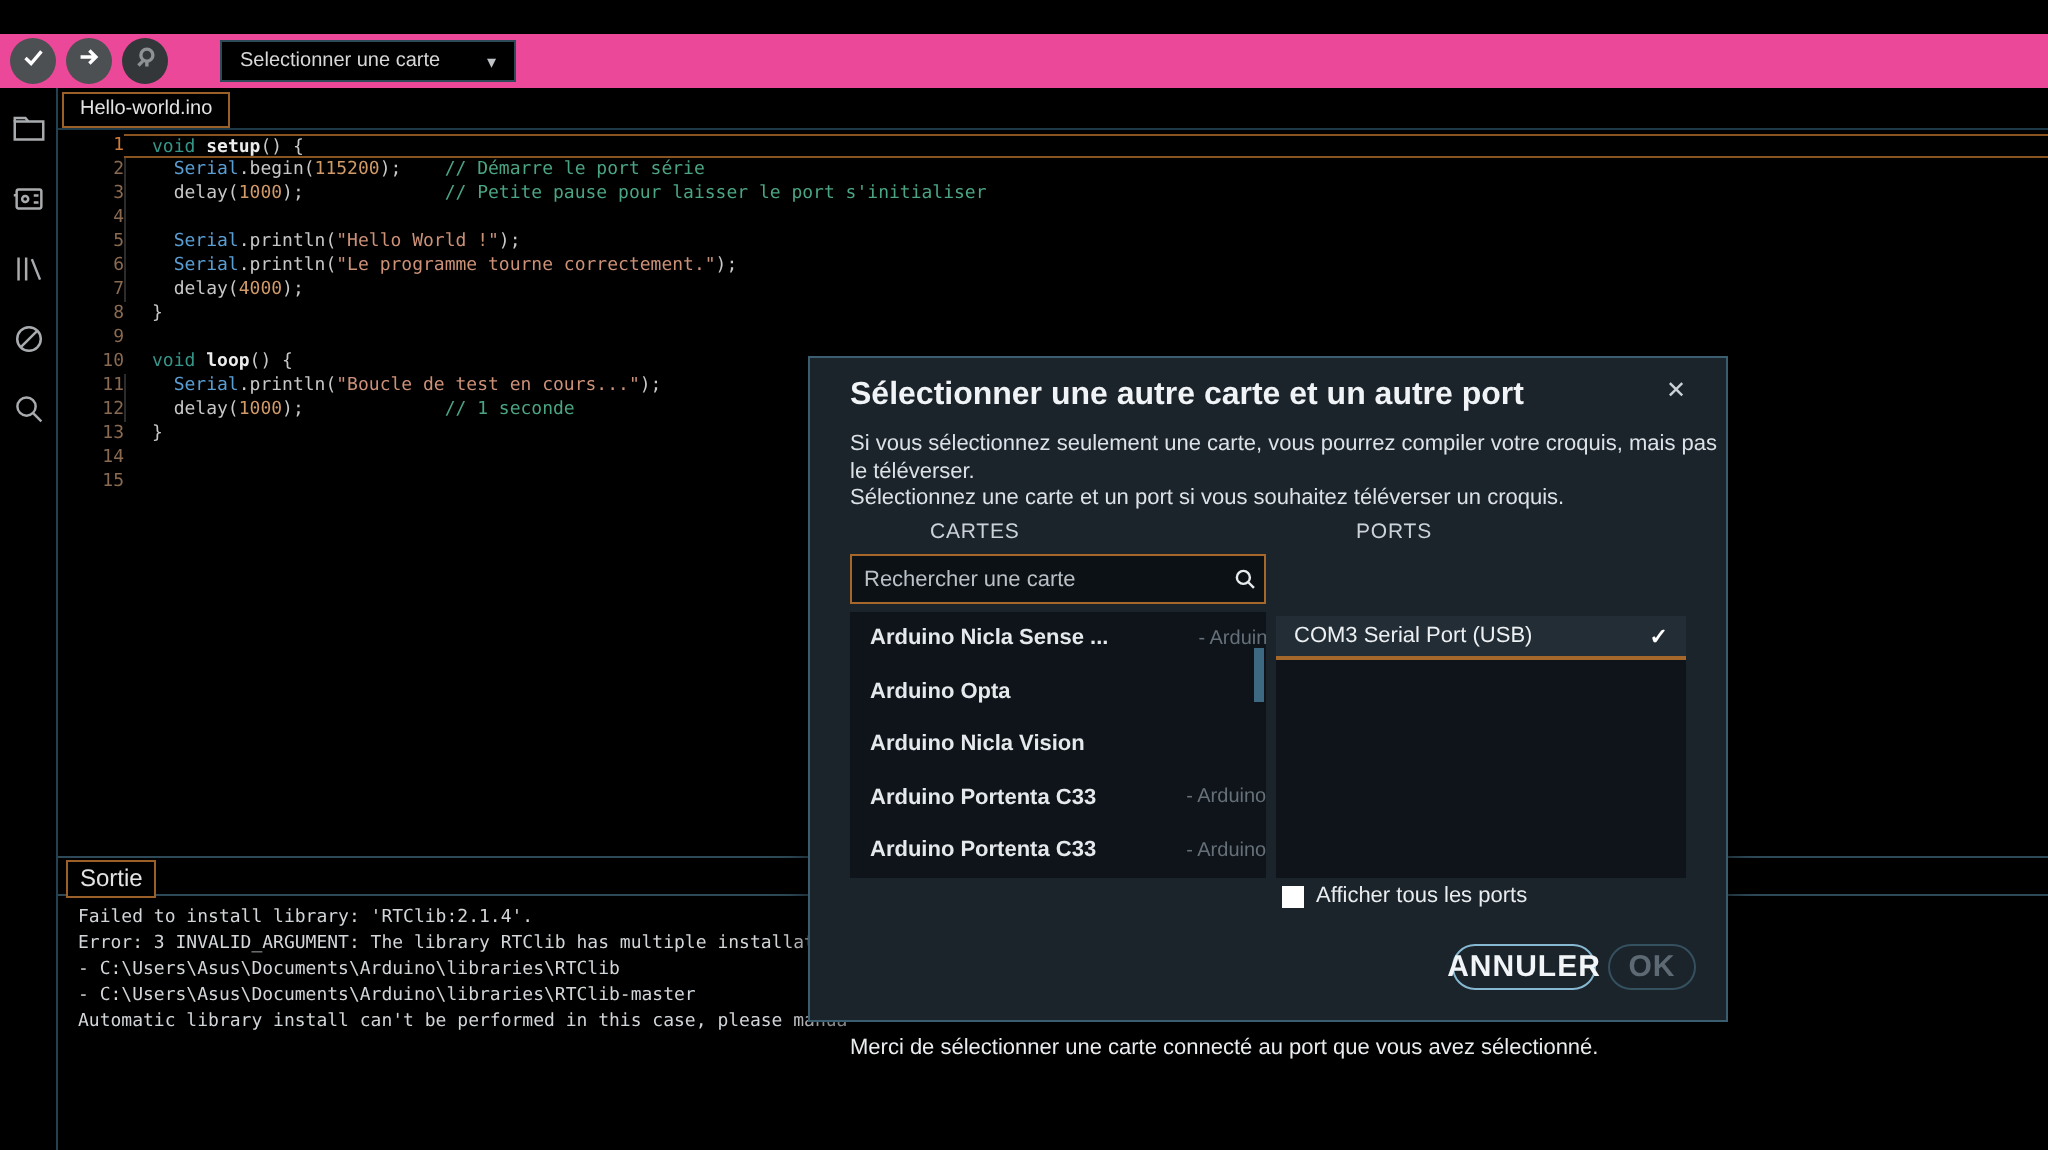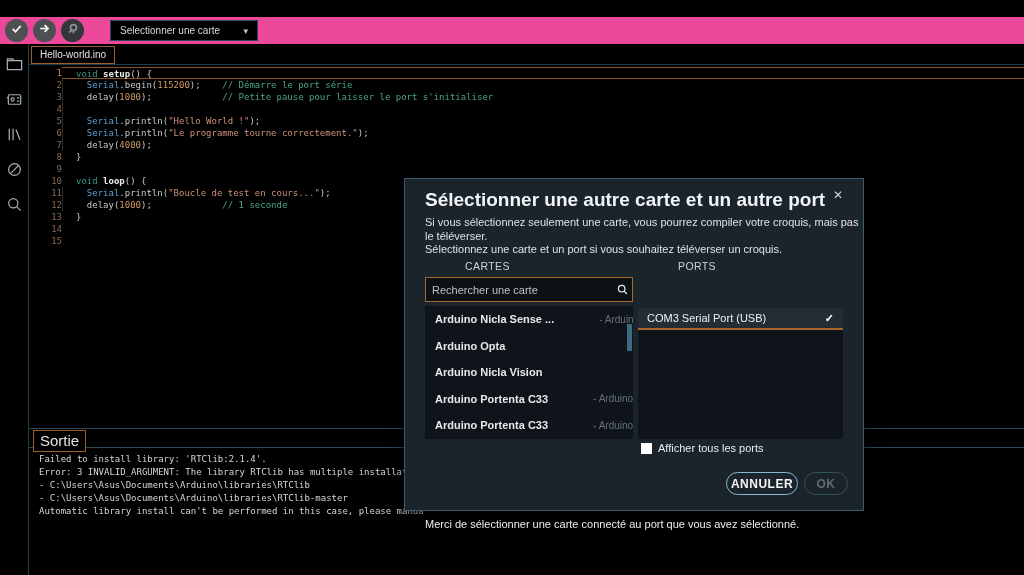--- a/index.html
+++ b/index.html
@@ -52,31 +52,31 @@
   .tk-cls { color:#5a9fd4; }
   .tk-pl  { color:#c8c8c8; }
   .tk-num { color:#d19a66; }
   .tk-str { color:#cd9178; }
   .tk-cmt { color:#4ba583; }
 
   
   .output-panel { position:absolute; left:29px; top:428px; right:0; bottom:0;
     border-top:1px solid #2e4a58; background:#000; }
   .output-tabrow { height:19px; border-bottom:1px solid #2e4a58; position:relative; }
-  .output-tab { position:absolute; left:4px; top:1px; padding:1px 6px 2px 6px; font-size:15px;
+  .output-tab { position:absolute; left:4px; top:1px; padding:1px 6px 2px 6px; font-size:12px;
     color:#e3e3e3; border:1px solid #9a6028; background:#000; }
   .console { padding:5px 0 0 10px; font-family:"DejaVu Sans Mono", monospace;
     font-size:9px; line-height:13px; color:#d2d6d9; }
   .console-line { white-space:pre; }
 
   
   .dialog { position:absolute; left:404px; top:178px; width:460px; height:333px;
     background:#1b232b; border:1px solid #3a5d70; z-index:10;
     box-shadow:0 2px 14px rgba(0,0,0,.7); }
-  .dlg-title { position:absolute; left:20px; top:10px; font-size:19px; font-weight:bold; color:#f1f4f6; }
+  .dlg-title { position:absolute; left:20px; top:10px; font-size:16px; font-weight:bold; color:#f1f4f6; }
   .dlg-close { position:absolute; right:20px; top:9px; font-size:12px; color:#ccd3d8; cursor:default; }
   .dlg-desc { position:absolute; left:20px; top:37px; font-size:11px; line-height:13.5px; color:#dce2e6; }
   .col-header { position:absolute; top:81px; font-size:10.5px; color:#ccd3d8; letter-spacing:.4px;margin-left:40px; }
   .hdr-cartes { left:20px; } .hdr-ports { left:233px; }
 
   .search-box { position:absolute; left:20px; top:98px; width:208px; height:25px;
     background:#0c1116; border:1px solid #a5682a; display:flex; align-items:center; }
   .search-box input { flex:1; min-width:0; background:transparent; border:none; outline:none;
     color:#ccd3d8; font-size:11px; padding:0 6px; font-family:"Liberation Sans", sans-serif; }
   .search-box input::placeholder { color:#b9c1c7; opacity:1; }
@@ -96,21 +96,21 @@
     display:flex; align-items:center; padding:0 9px; font-size:11px; color:#eef1f3;text-align:center; }
   .port-check { margin-left:auto; font-size:11px; font-weight:bold; color:#fff; }
 
   .checkbox-row { position:absolute; left:236px; top:263px; display:flex; align-items:center; gap:6px; }
   .checkbox { width:11px; height:11px; background:#fff; }
   .checkbox-label { font-size:11px; color:#eaedef; }
 
   .dlg-note { position:absolute; left:20px; top:299px; font-size:11px; color:#eaedef;margin-top:40px; }
   .dlg-btn { position:absolute; top:293px; height:23px; border-radius:12px;
     display:flex; align-items:center; justify-content:center;
-    font-size:12px; font-weight:bold; letter-spacing:.5px; background:transparent; }
+    font-size:15px; font-weight:bold; letter-spacing:.5px; background:transparent; }
   .btn-annuler { left:321px; width:72px; border:1.5px solid #86b9d1; color:#f2f5f7; }
   .btn-ok { left:399px; width:44px; border:1.5px solid #35505f; color:#5d6a74; }
 
   .tool-btn svg { stroke:#fff; fill:none; stroke-width:1.8; }
   .tool-btn.disabled svg { stroke:#8f9295; }
 </style>
 </head>
 <body>
 
 <div class="menubar" id="menubar">

